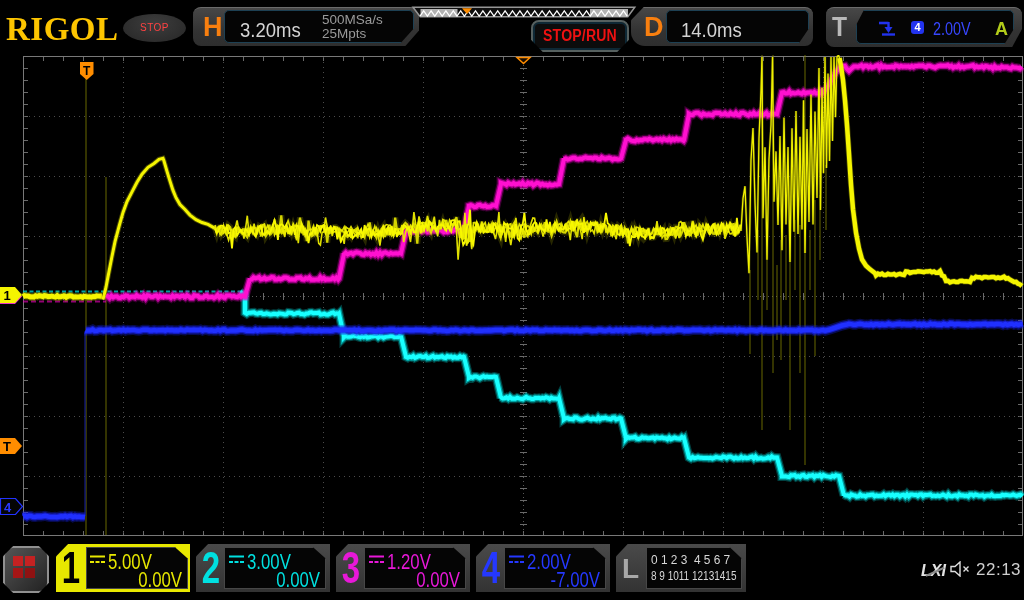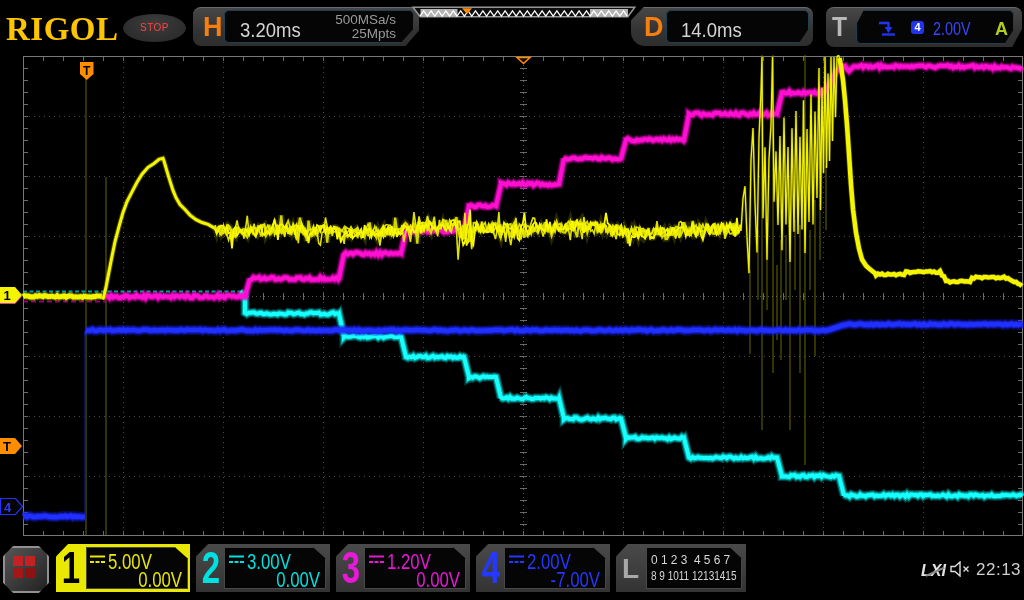--- a/index.html
+++ b/index.html
@@ -45,28 +45,29 @@
 #clock{left:976px;top:560px;font-size:17px;color:#cfcfcf;letter-spacing:0.5px}
 </style></head>
 <body>
 <div id="wrap">
 <div class="abs" id="logo">RIGOL</div>
 <div class="abs" id="stopbtn">STOP</div>
 <div class="abs panel" id="hpanel"></div>
 <div class="abs ibox" id="hbox"></div>
 <div class="abs" id="hletter">H</div>
 <div class="abs" id="htime">3.20ms</div>
-<div class="abs" style="left:322px;top:13px;width:74px;text-align:right;font-size:13.5px;color:#9a9a9a;line-height:13.5px">500MSa/s<br>25Mpts</div>
+<div class="abs" style="left:322px;top:13px;width:74px;text-align:left;font-size:13.5px;color:#9a9a9a;line-height:13.5px">500MSa/s<br>25Mpts</div>
 <svg class="abs" style="left:411px;top:5px" width="226" height="16" viewBox="0 0 226 16">
 <path d="M2 2.2 H223.8 L216.8 11.8 H9.2 Z" fill="#0e0e0e" stroke="#969696" stroke-width="1.5"></path>
 <rect x="9.5" y="4" width="37" height="7.8" fill="#b2b2b2"></rect>
 <rect x="179" y="4" width="38" height="7.8" fill="#b2b2b2"></rect>
 <path d="M9.0 11.2L12.7 5.8L16.4 11.2L20.1 5.8L23.8 11.2L27.5 5.8L31.2 11.2L34.9 5.8L38.6 11.2L42.3 5.8L46.0 11.2L49.7 5.8L53.4 11.2L57.1 5.8L60.8 11.2L64.5 5.8L68.2 11.2L71.9 5.8L75.6 11.2L79.3 5.8L83.0 11.2L86.7 5.8L90.4 11.2L94.1 5.8L97.8 11.2L101.5 5.8L105.2 11.2L108.9 5.8L112.6 11.2L116.3 5.8L120.0 11.2L123.7 5.8L127.4 11.2L131.1 5.8L134.8 11.2L138.5 5.8L142.2 11.2L145.9 5.8L149.6 11.2L153.3 5.8L157.0 11.2L160.7 5.8L164.4 11.2L168.1 5.8L171.8 11.2L175.5 5.8L179.2 11.2L182.9 5.8L186.6 11.2L190.3 5.8L194.0 11.2L197.7 5.8L201.4 11.2L205.1 5.8L208.8 11.2L212.5 5.8L216.2 11.2" fill="none" stroke="#fff" stroke-width="1.2"></path>
 <path d="M51 3.2 h10 l-5 5.8 z" fill="#ff8d00"></path>
 </svg>
+<div class="abs btn" id="stoprun"><span style="display:inline-block;transform:scaleX(0.88)">STOP/RUN</span></div>
 <div class="abs panel" id="dpanel"></div>
 <div class="abs ibox" id="dbox"></div>
 <div class="abs" id="dletter">D</div>
 <div class="abs" id="dtime">14.0ms</div>
 <div class="abs panel" id="tpanel"></div>
 <div class="abs ibox" id="tbox"></div>
 <div class="abs" id="tletter">T</div>
 <svg class="abs" style="left:878px;top:21px" width="20" height="15" viewBox="0 0 20 15">
       <path d="M1 2 h9.5" stroke="#2233ee" stroke-width="2.6" fill="none"></path>
       <path d="M10.5 1 v5.5" stroke="#2233ee" stroke-width="2.4" fill="none"></path>

